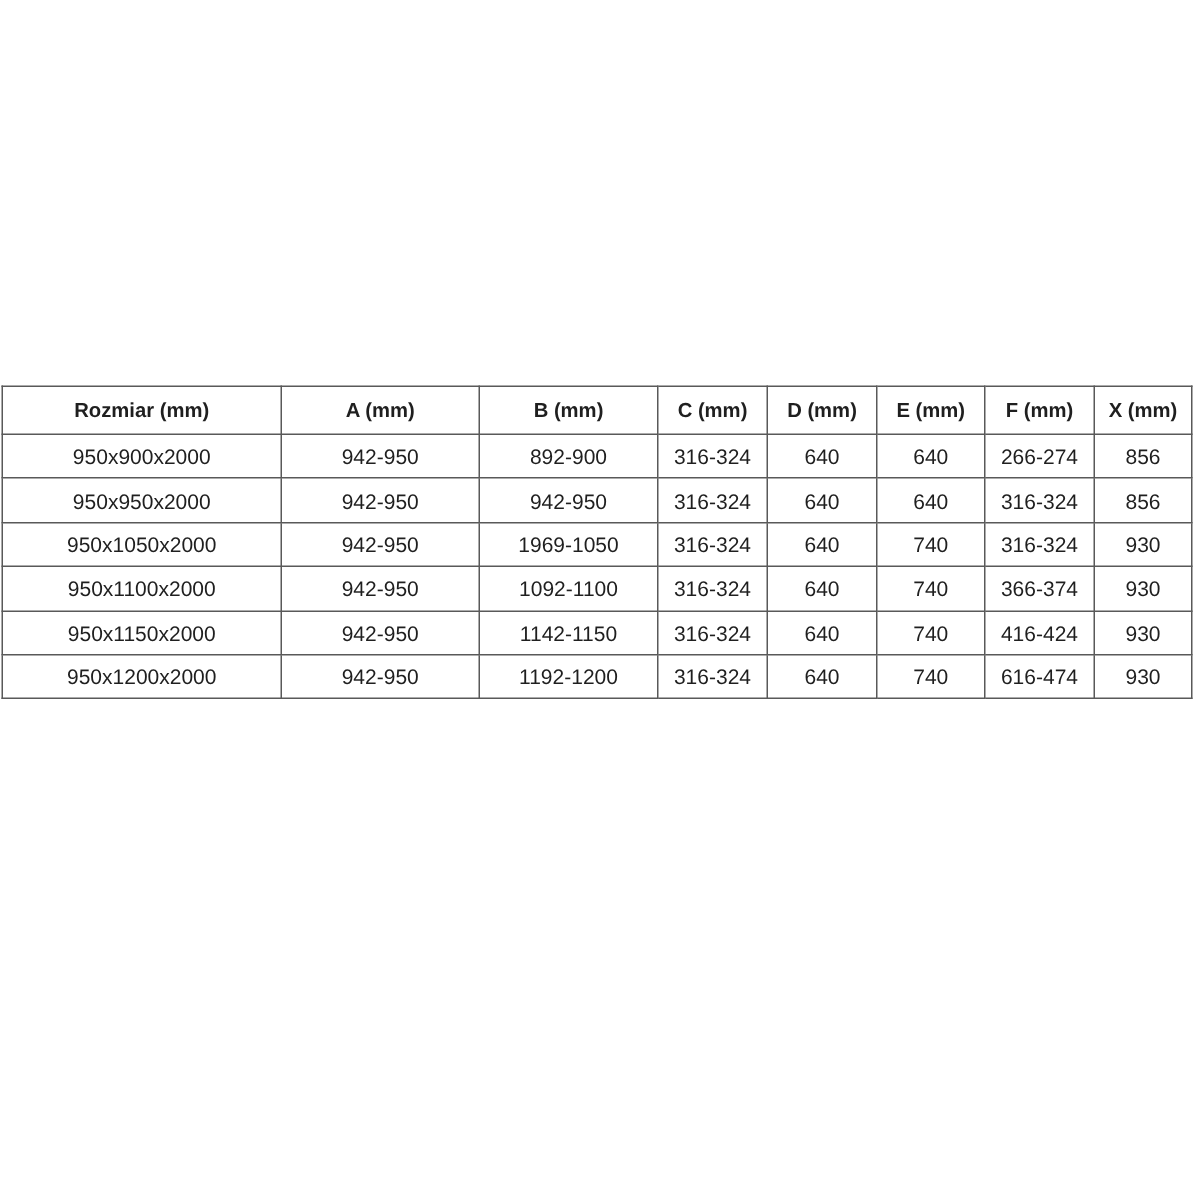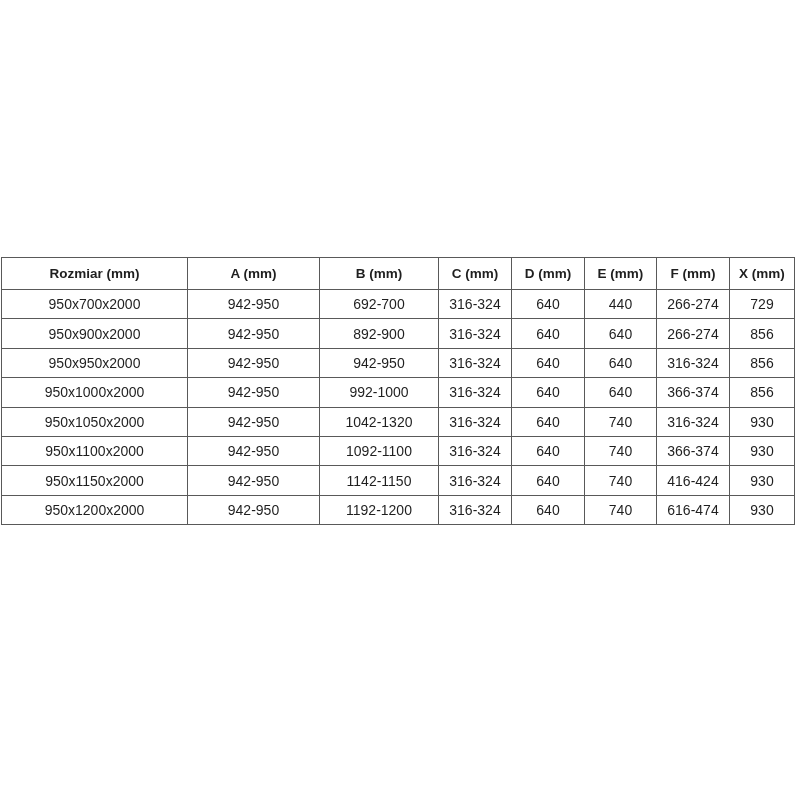--- a/index.html
+++ b/index.html
@@ -72,63 +72,43 @@
             <th>B (mm)</th>
             <th>C (mm)</th>
             <th>D (mm)</th>
             <th>E (mm)</th>
             <th>F (mm)</th>
             <th>X (mm)</th>
           </tr>
       </thead>
       <tbody>
           <tr>
-            <td>950x700x2000</td>
-            <td>942-950</td>
-            <td>692-700</td>
-            <td>316-324</td>
-            <td>640</td>
-            <td>440</td>
-            <td>266-274</td>
-            <td>729</td>
-          </tr>
-          <tr>
             <td>950x900x2000</td>
             <td>942-950</td>
             <td>892-900</td>
             <td>316-324</td>
             <td>640</td>
             <td>640</td>
             <td>266-274</td>
             <td>856</td>
           </tr>
           <tr>
             <td>950x950x2000</td>
             <td>942-950</td>
             <td>942-950</td>
             <td>316-324</td>
             <td>640</td>
             <td>640</td>
             <td>316-324</td>
             <td>856</td>
           </tr>
           <tr>
-            <td>950x1000x2000</td>
-            <td>942-950</td>
-            <td>992-1000</td>
-            <td>316-324</td>
-            <td>640</td>
-            <td>640</td>
-            <td>366-374</td>
-            <td>856</td>
-          </tr>
-          <tr>
             <td>950x1050x2000</td>
             <td>942-950</td>
-            <td>1042-1320</td>
+            <td>1969-1050</td>
             <td>316-324</td>
             <td>640</td>
             <td>740</td>
             <td>316-324</td>
             <td>930</td>
           </tr>
           <tr>
             <td>950x1100x2000</td>
             <td>942-950</td>
             <td>1092-1100</td>

